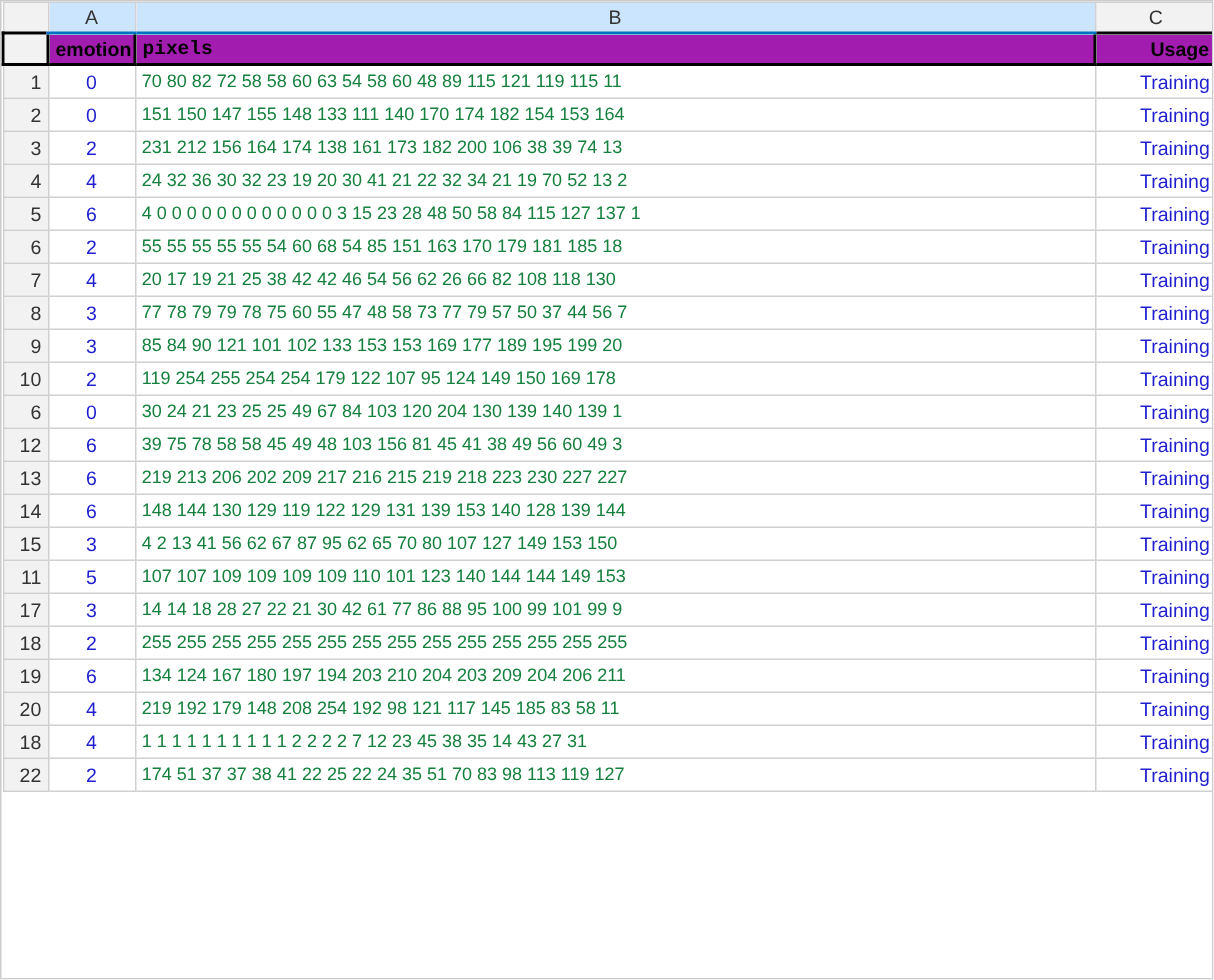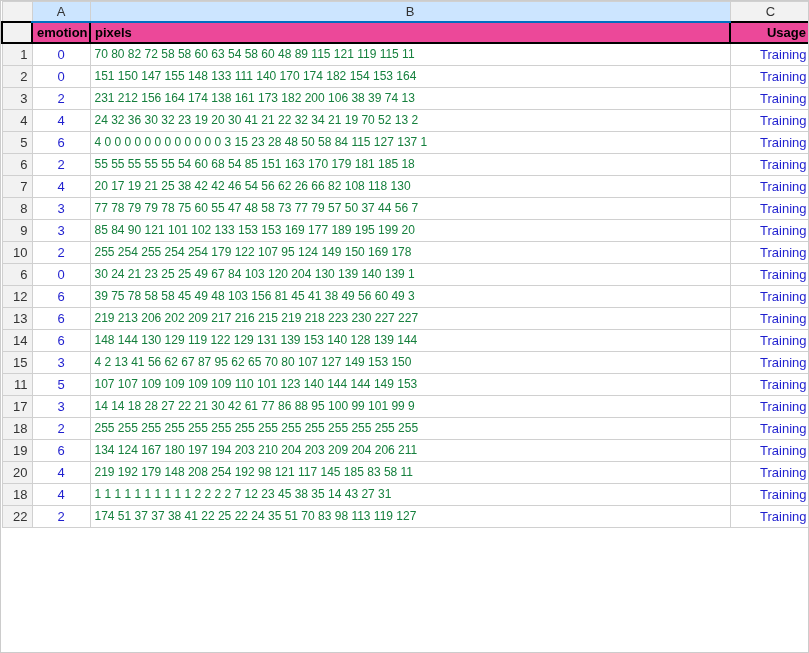--- a/index.html
+++ b/index.html
@@ -34,21 +34,21 @@
       font-weight: normal;
       color: #333;
       height: 20px;
     }
     .col-header-row th {
       background: #f2f2f2;
       border: 1px solid #d0d0d0;
       text-align: center;
     }
     .header-row td {
-      background: #ec4899;
+      background: #a21caf;
       font-weight: bold;
       color: #000;
       border: 2px solid #000;
     }
     td.row-num {
       background: #f2f2f2;
       text-align: right;
       color: #333;
       width: 30px;
       min-width: 30px;
@@ -80,20 +80,21 @@
     .col-b-header {
       background: #cce5ff !important;
       border-bottom: 2px solid #0070c0 !important;
     }
     .field-header-emotion {
       border: 2px solid #000;
       font-weight: bold;
     }
     .field-header-pixels {
       font-weight: bold;
+      font-family: Liberation Mono, monospace;
     }
     .field-header-usage {
       font-weight: bold;
       text-align: right;
     }
   </style>
 </head>
 <body>
 
 <div class="spreadsheet">
@@ -171,21 +172,21 @@
         </tr>
         <tr class="data-row">
           <td class="row-num">9</td>
           <td class="emotion-col">3</td>
           <td class="pixels-col">85 84 90 121 101 102 133 153 153 169 177 189 195 199 20</td>
           <td class="usage-col">Training</td>
         </tr>
         <tr class="data-row">
           <td class="row-num">10</td>
           <td class="emotion-col">2</td>
-          <td class="pixels-col">255 254 255 254 254 179 122 107 95 124 149 150 169 178</td>
+          <td class="pixels-col">119 254 255 254 254 179 122 107 95 124 149 150 169 178</td>
           <td class="usage-col">Training</td>
         </tr>
         <tr class="data-row">
           <td class="row-num">6</td>
           <td class="emotion-col">0</td>
           <td class="pixels-col">30 24 21 23 25 25 49 67 84 103 120 204 130 139 140 139 1</td>
           <td class="usage-col">Training</td>
         </tr>
         <tr class="data-row">
           <td class="row-num">12</td>

